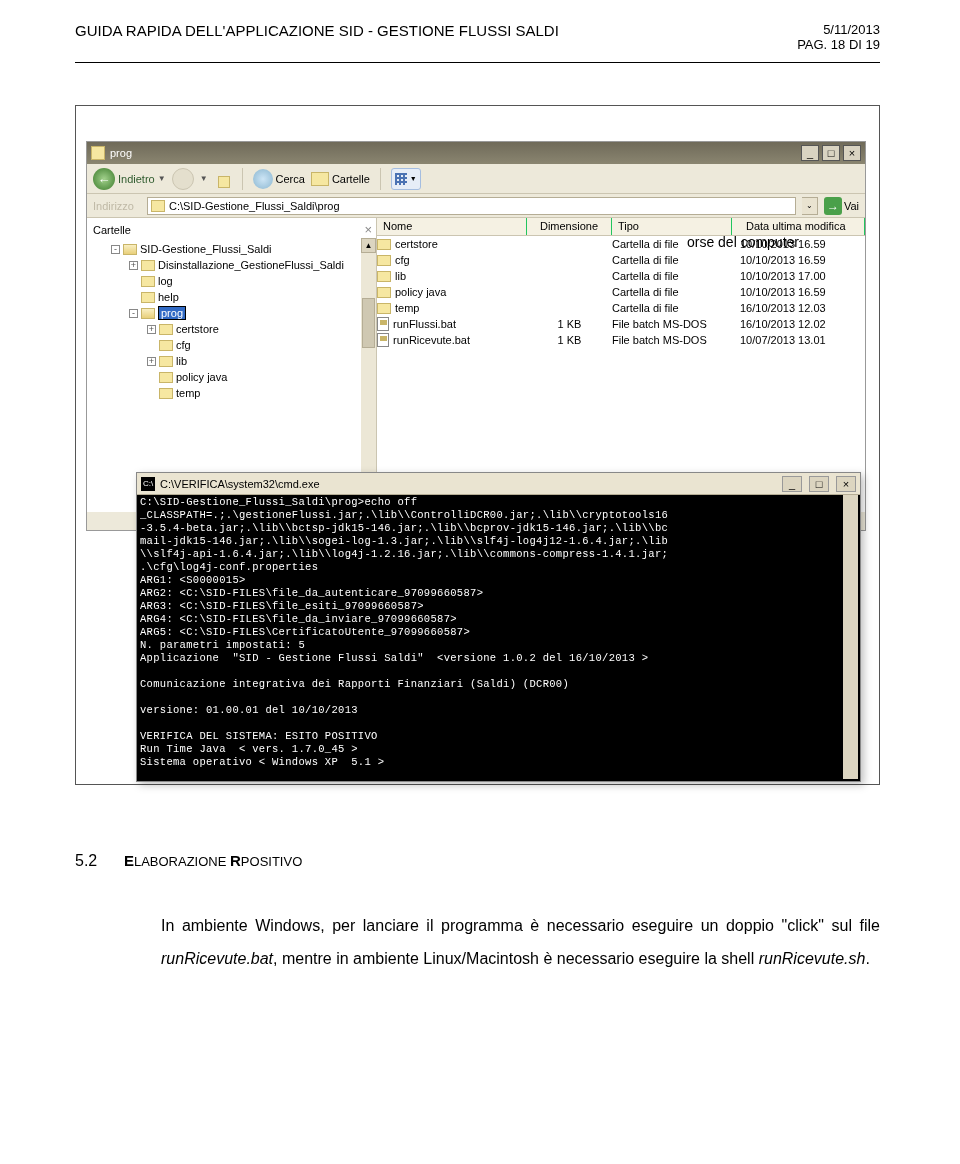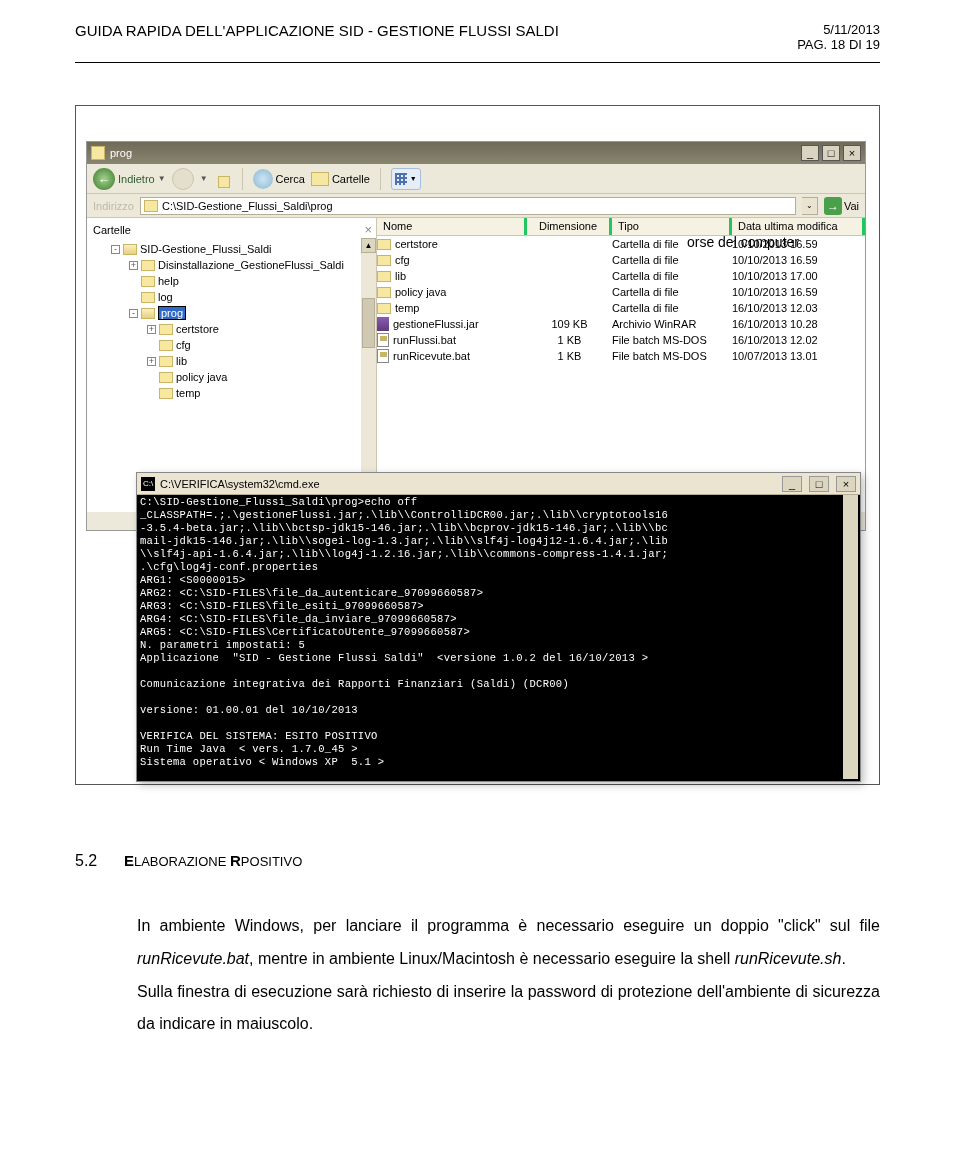--- a/index.html
+++ b/index.html
@@ -95,21 +95,21 @@
   .exp-addr {
     height: 24px;
     display: flex;
     align-items: center;
     padding: 0 6px;
     font-size: 11px;
     gap: 6px;
     border-bottom: 1px solid #cbc5b1;
   }
   .exp-addr .lbl { color: #bfb9a6; }
-  .exp-addr .addrbox { flex: 1; background: #fff; border: 1px solid #b5ad95; height: 18px; display: flex; align-items: center; padding: 0 3px; }
+  .exp-addr .addrbox { flex: 1; background: #fff; border: 1px solid #b5ad95; height: 18px; display: flex; align-items: center; padding: 0 3px; margin-left: 7px; }
   .exp-addr .addrbox .fld { width: 14px; height: 12px; background: #f6e7a1; border: 1px solid #c9b568; margin-right: 4px; }
   .exp-addr .dd { width: 16px; height: 18px; border: 1px solid #b5ad95; border-left: none; background: #e9e3d0; text-align: center; line-height: 16px; font-size: 8px; }
   .exp-addr .go { display: flex; align-items: center; gap: 2px; }
   .exp-addr .go .arr { width: 18px; height: 18px; background: #4aa04a; border-radius: 3px; color: #fff; text-align: center; line-height: 18px; font-size: 12px; }
 
   .exp-body { display: flex; height: 294px; }
   .exp-tree {
     width: 290px;
     background: #fff;
     border-right: 1px solid #cbc5b1;
@@ -127,25 +127,25 @@
   .tree-row .pm.blank { border: none; }
   .tree-row .fld { width: 14px; height: 11px; background: #f6e7a1; border: 1px solid #c9b568; }
   .tree-row .fld.open { background: linear-gradient(#f9efc2, #e8cf7a); }
   .tree-row.selected span.lbl { background: #316ac5; color: #fff; border: 1px solid #000; padding: 0 2px; }
   .indent1 { padding-left: 18px; }
   .indent2 { padding-left: 36px; }
   .indent3 { padding-left: 54px; }
 
   .exp-list { flex: 1; background: #fff; font-size: 11px; }
   .exp-list .cols { display: flex; border-bottom: 1px solid #cbc5b1; height: 18px; background: #f5f1e3; }
-  .exp-list .cols div { border-right: 3px solid #22c55e; padding: 2px 6px; }
+  .exp-list .cols div { border-right: 1px solid #22c55e; padding: 2px 6px; }
   .c-name { width: 150px; }
   .c-dim { width: 85px; text-align: center; }
   .c-type { width: 120px; }
-  .c-date { flex: 1; }
+  .c-date { flex: 1; margin-left: 8px; }
   .exp-list .row { display: flex; height: 16px; align-items: center; }
   .exp-list .row .c-name { display: flex; align-items: center; gap: 4px; }
   .exp-list .row .fld { width: 14px; height: 11px; background: #f6e7a1; border: 1px solid #c9b568; flex-shrink: 0; }
   .exp-list .row .jar { width: 12px; height: 14px; background: linear-gradient(#8e5bb3, #5d3b7c); flex-shrink: 0; }
   .exp-list .row .bat { width: 12px; height: 14px; background: #fff; border: 1px solid #888; flex-shrink: 0; position: relative; }
   .exp-list .row .bat::before { content: ""; position: absolute; top: 2px; left: 2px; width: 7px; height: 5px; background: #c9b568; }
 
   
   .cmd {
     position: absolute;
@@ -196,21 +196,21 @@
     position: absolute;
     top: 852px;
     left: 75px;
     font-size: 16px;
   }
   .heading .num { font-weight: normal; }
   .heading .caps { font-variant: small-caps; font-weight: bold; }
   .para {
     position: absolute;
     top: 910px;
-    left: 137px;
+    left: 161px;
     right: 80px;
     font-size: 16px;
     line-height: 2.05;
     text-align: justify;
   }
   .para em { font-style: italic; }
 </style>
 </head>
 <body>
 
@@ -282,26 +282,26 @@
               <span class="lbl">SID-Gestione_Flussi_Saldi</span>
             </div>
             <div class="tree-row indent2">
               <div class="pm">+</div>
               <div class="fld"></div>
               <span class="lbl">Disinstallazione_GestioneFlussi_Saldi</span>
             </div>
             <div class="tree-row indent2">
               <div class="pm blank"></div>
               <div class="fld"></div>
-              <span class="lbl">help</span>
+              <span class="lbl">log</span>
             </div>
             <div class="tree-row indent2">
               <div class="pm blank"></div>
               <div class="fld"></div>
-              <span class="lbl">log</span>
+              <span class="lbl">help</span>
             </div>
             <div class="tree-row indent2 selected">
               <div class="pm">-</div>
               <div class="fld open"></div>
               <span class="lbl">prog</span>
             </div>
             <div class="tree-row indent3">
               <div class="pm">+</div>
               <div class="fld"></div>
               <span class="lbl">certstore</span>
@@ -378,29 +378,20 @@
               <div class="c-date">10/10/2013 16.59</div>
             </div>
             <div class="row">
               <div class="c-name">
                 <div class="fld"></div>
                 <span>temp</span>
               </div>
               <div class="c-dim"></div>
               <div class="c-type">Cartella di file</div>
               <div class="c-date">16/10/2013 12.03</div>
-            </div>
-            <div class="row">
-              <div class="c-name">
-                <div class="jar"></div>
-                <span>gestioneFlussi.jar</span>
-              </div>
-              <div class="c-dim">109 KB</div>
-              <div class="c-type">Archivio WinRAR</div>
-              <div class="c-date">16/10/2013 10.28</div>
             </div>
             <div class="row">
               <div class="c-name">
                 <div class="bat"></div>
                 <span>runFlussi.bat</span>
               </div>
               <div class="c-dim">1 KB</div>
               <div class="c-type">File batch MS-DOS</div>
               <div class="c-date">16/10/2013 12.02</div>
             </div>
@@ -456,14 +447,13 @@
   <div class="note-bottom">orse del computer</div>
 </div>
 
 <div class="heading">
   <span class="num">5.2</span>&nbsp;&nbsp;&nbsp;&nbsp;&nbsp;
   <span class="caps" style="font-size:15px">E</span><span style="font-size:13px">LABORAZIONE </span><span class="caps" style="font-size:15px">R</span><span style="font-size:13px">POSITIVO</span>
 </div>
 
 <div class="para">
   <span>In ambiente Windows, per lanciare il programma è necessario eseguire un doppio "click" sul file </span><em>runRicevute.bat</em><span>, mentre in ambiente Linux/Macintosh è necessario eseguire la shell </span><em>runRicevute.sh</em><span>.</span><br>
-  <span>Sulla finestra di esecuzione sarà richiesto di inserire la password di protezione dell'ambiente di sicurezza da indicare in maiuscolo.</span>
 </div>
 
 </body></html>

